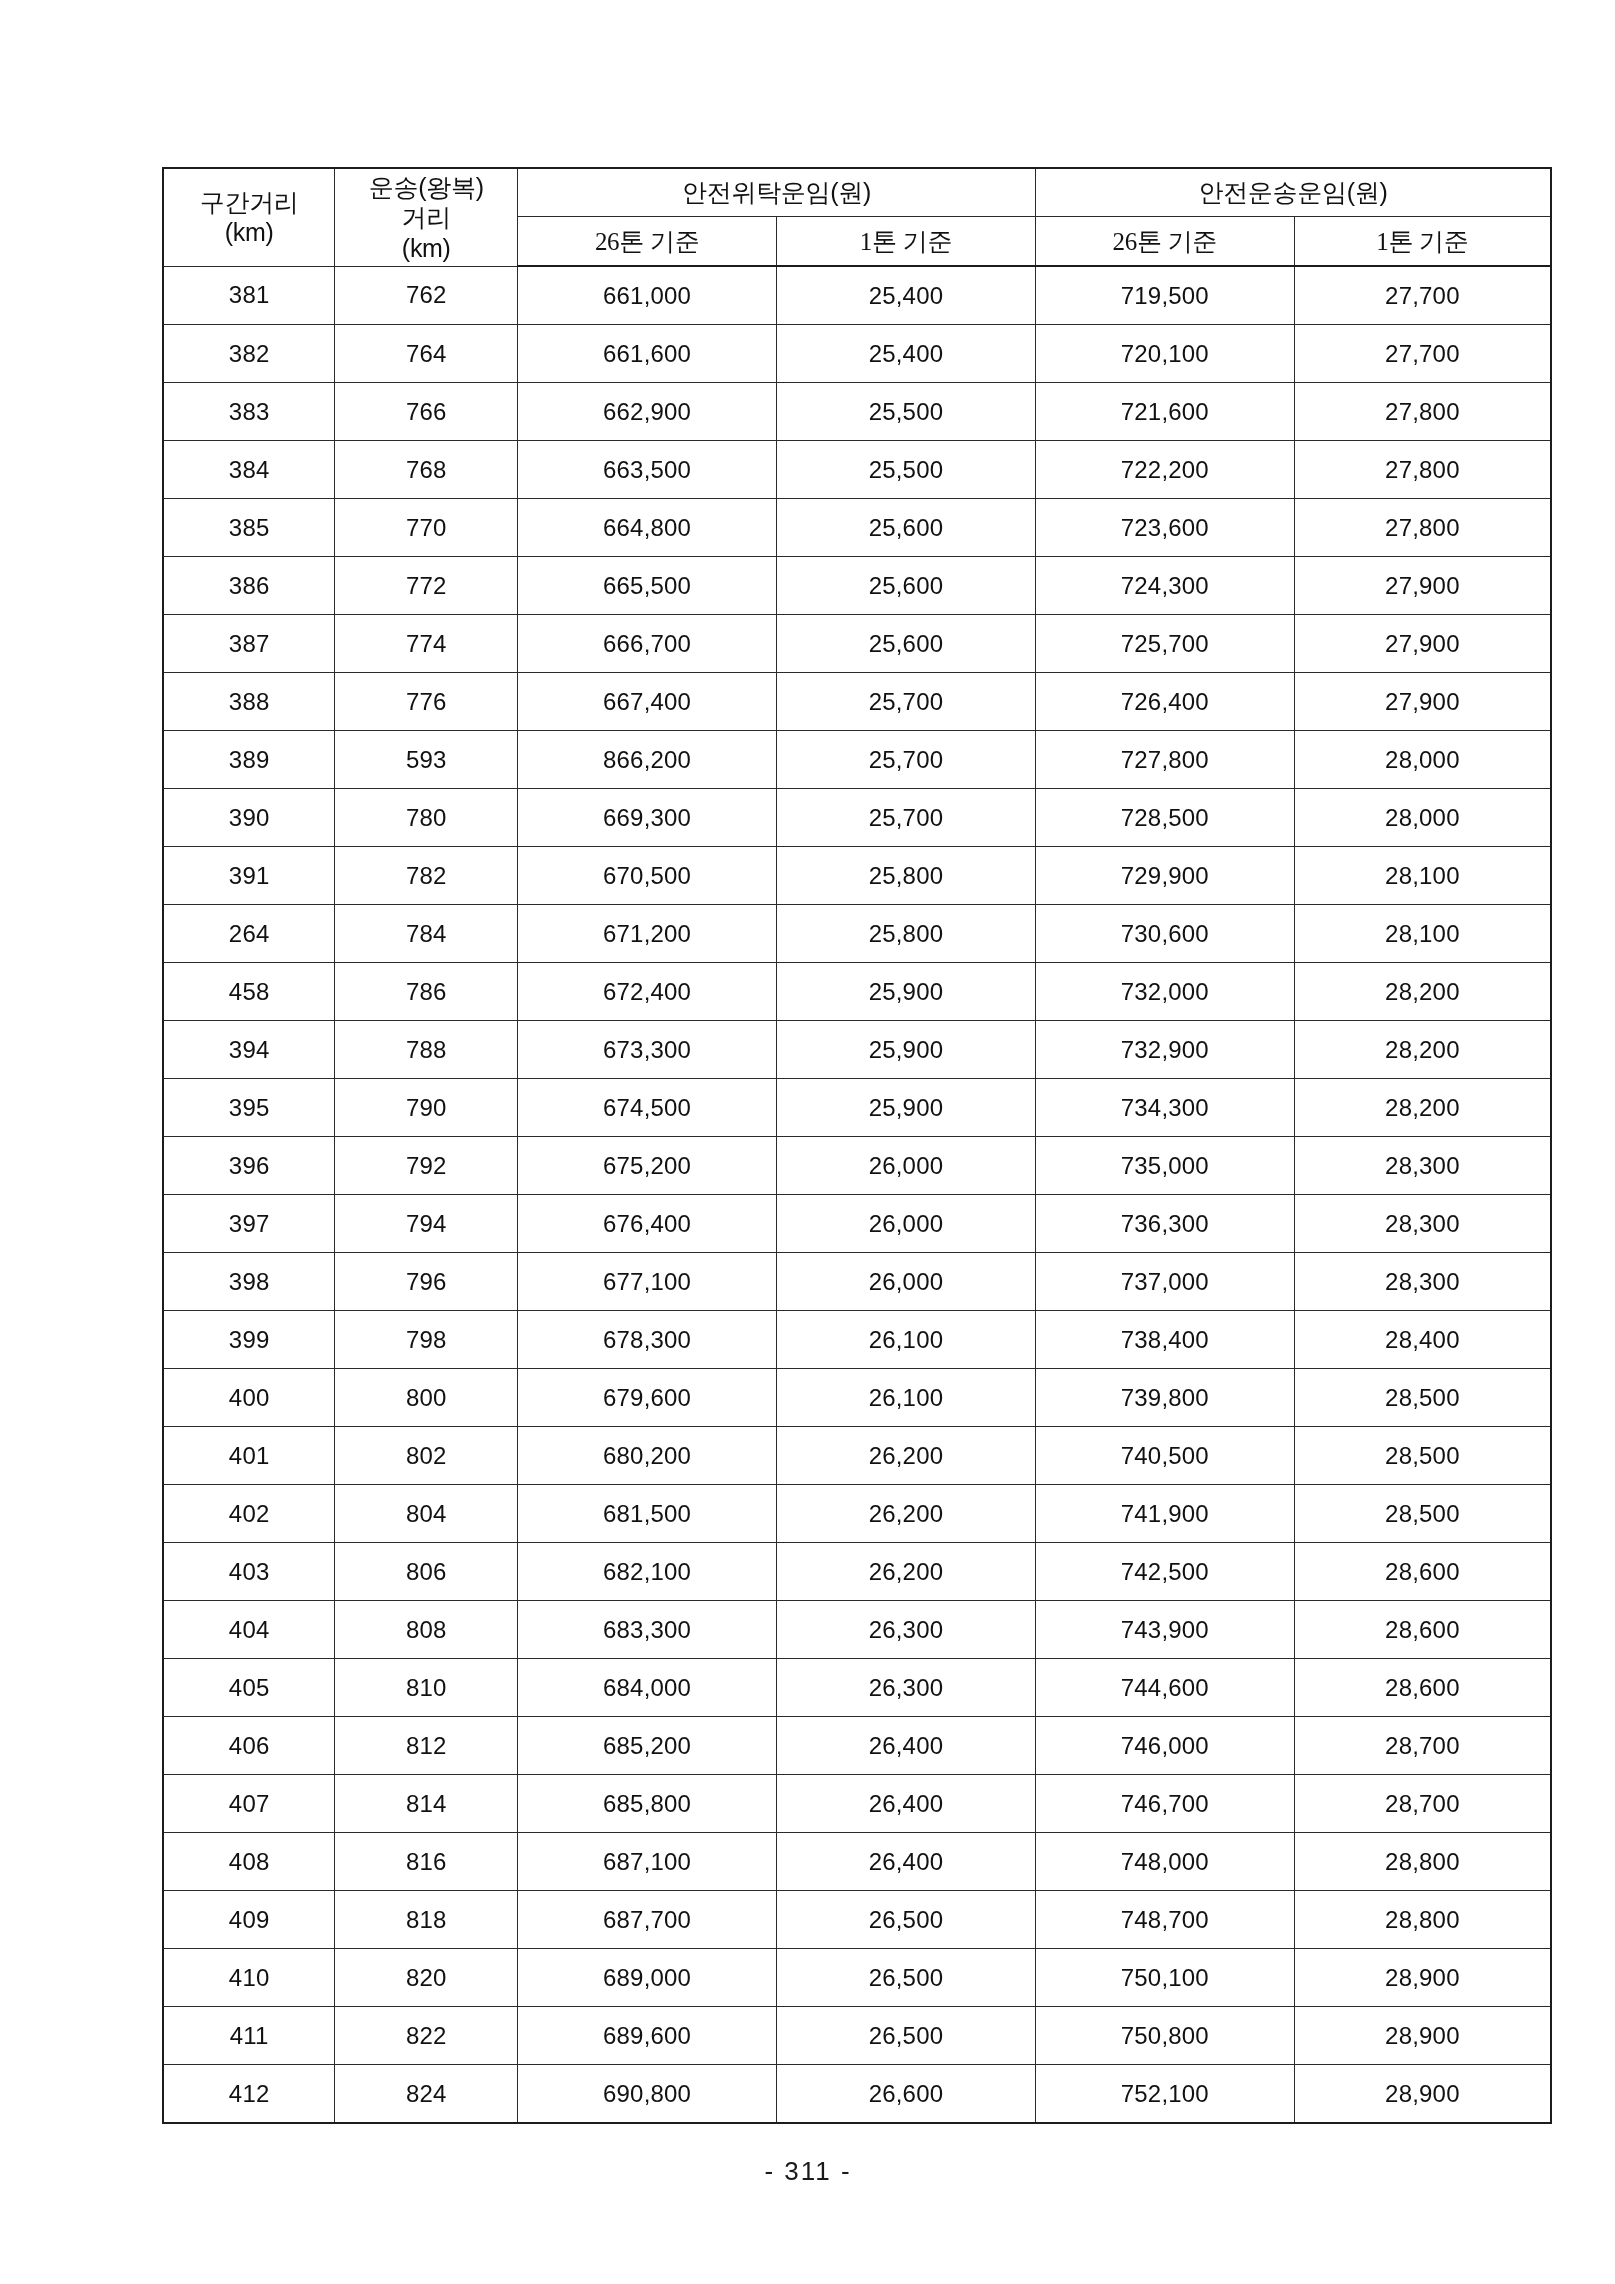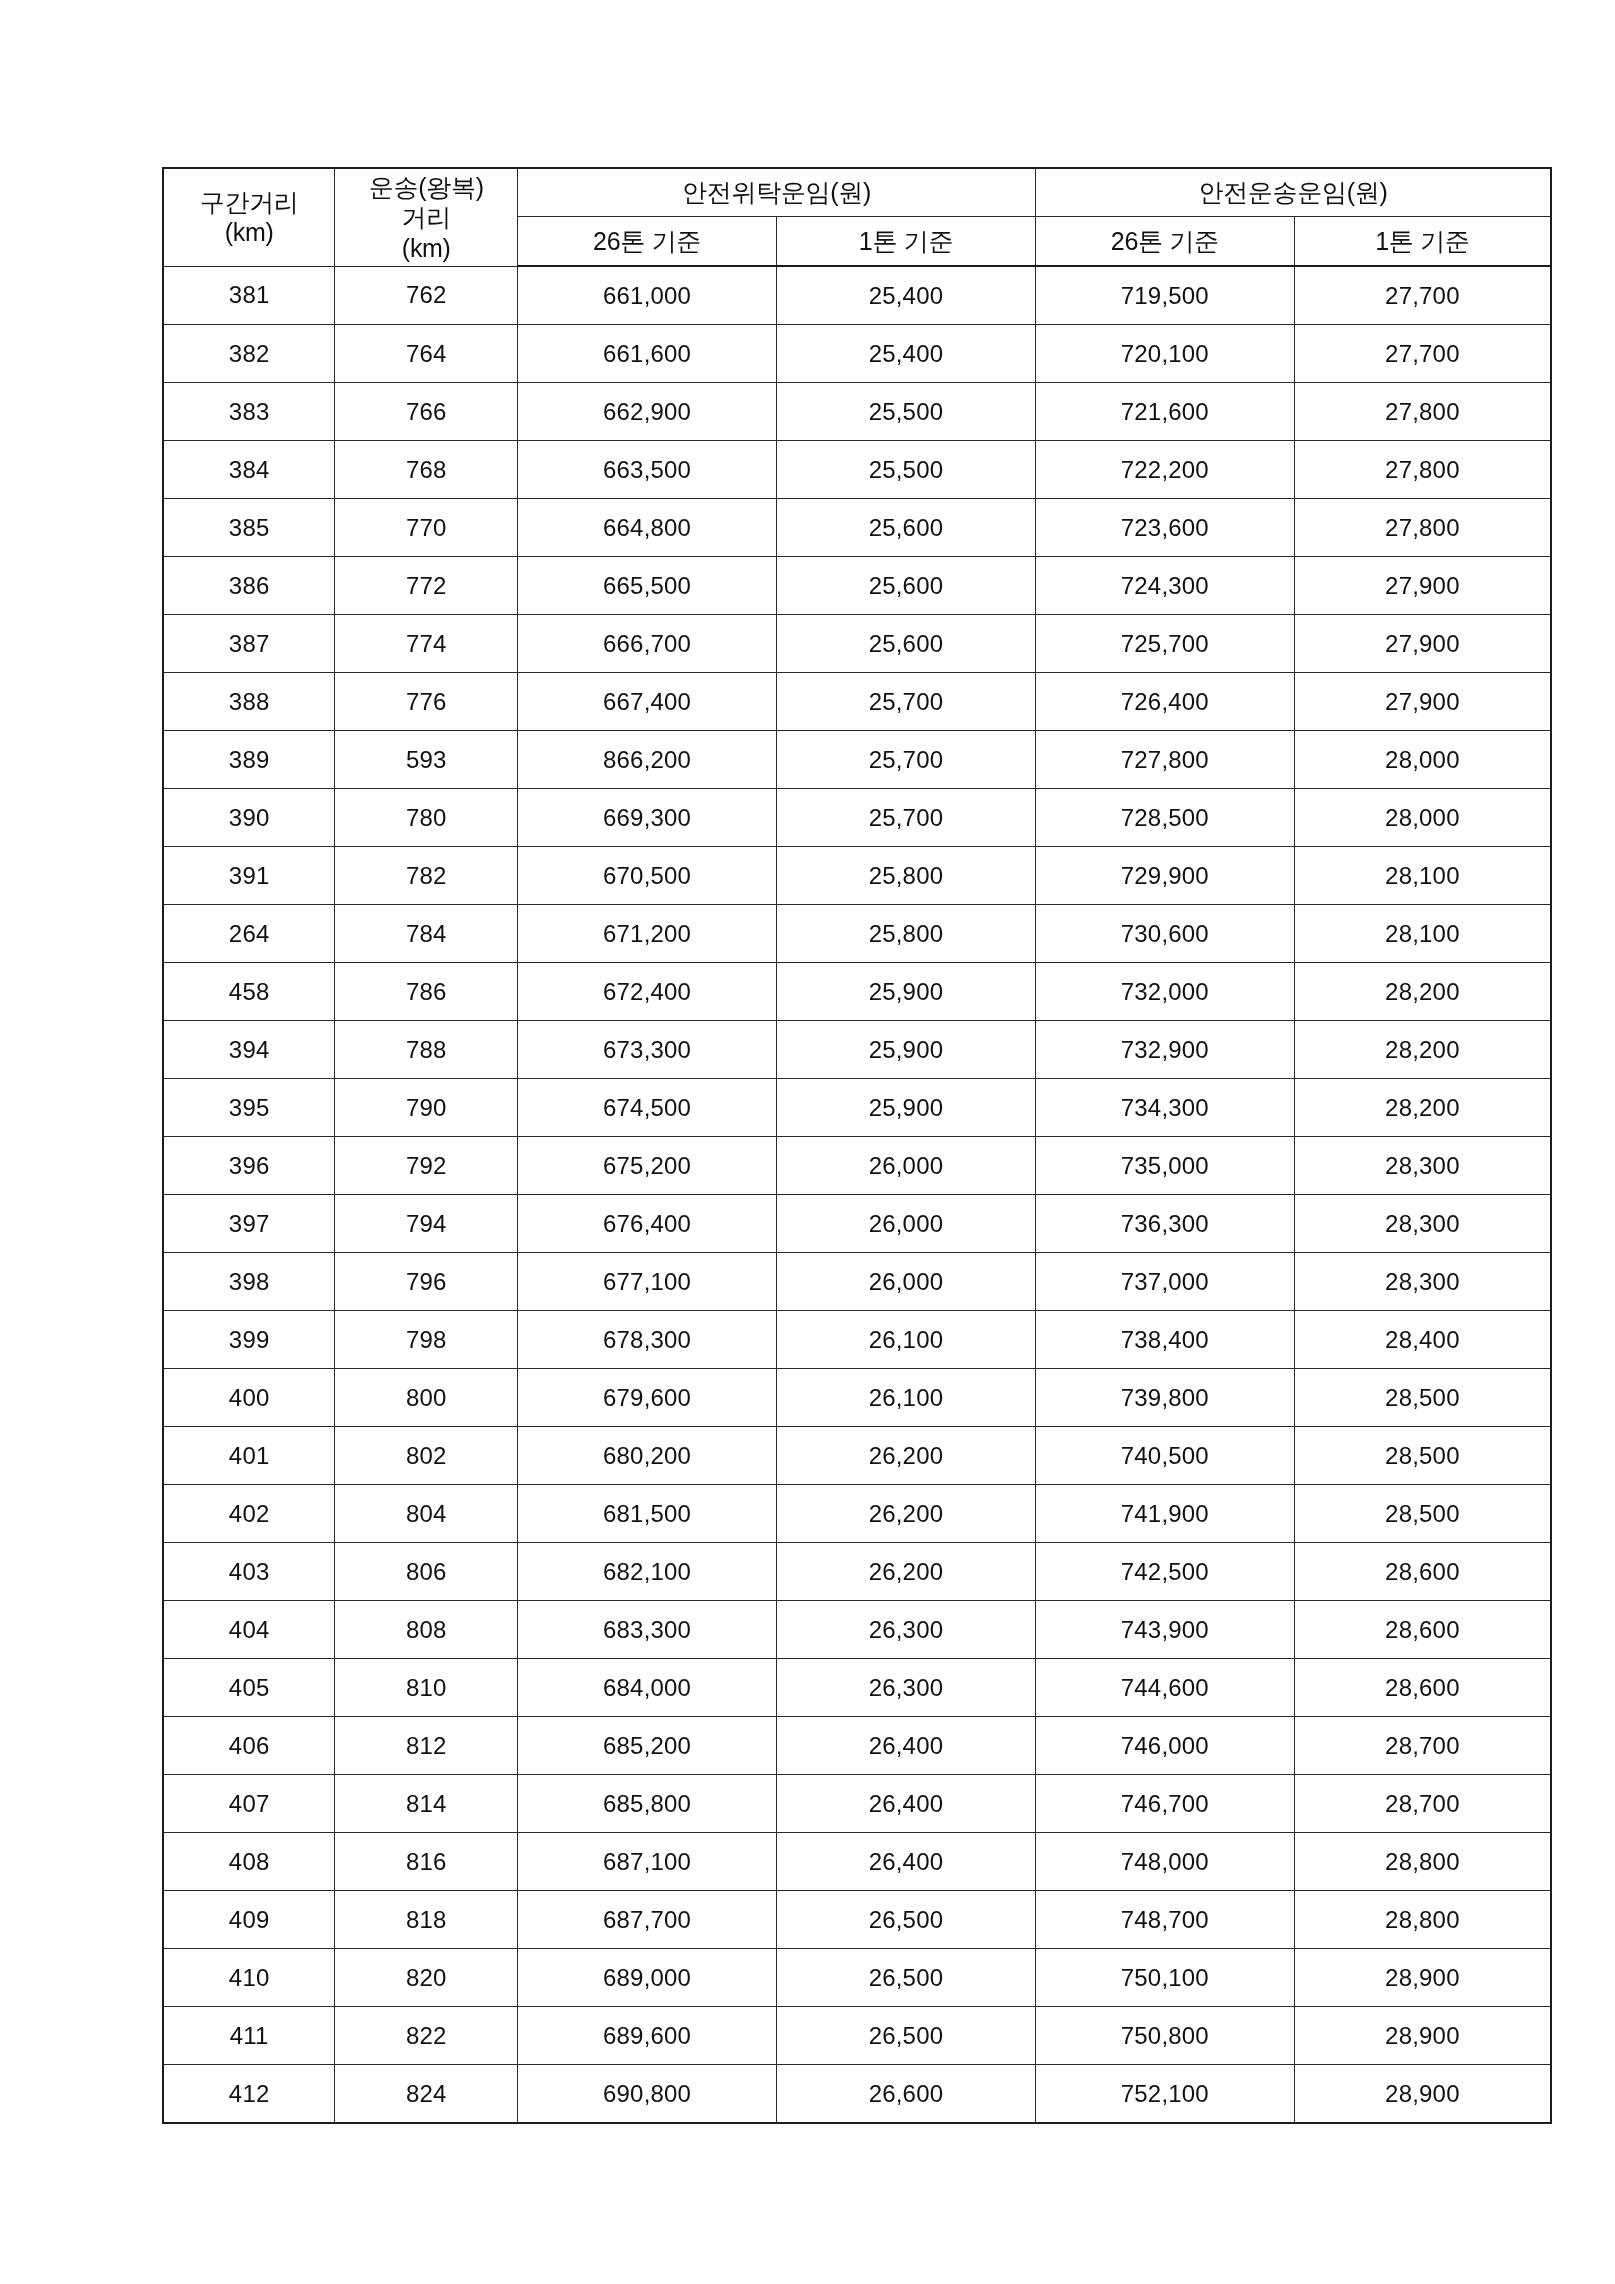--- a/index.html
+++ b/index.html
@@ -74,21 +74,21 @@
     line-height: 1.22;
     letter-spacing: -0.3px;
   }
   .hdr-sub {
     height: 48px;
     font-size: 25px;
     letter-spacing: -0.3px;
   }
   .hdr-line { display: block; }
 
-  thead tr:last-child th { border-bottom: 2px solid #1c1c1c; }
+  thead tr:last-child th { border-bottom: 2px solid #1c1c1c; font-family: Liberation Serif, serif; }
 
   
   tbody td {
     height: 57px;
     font-size: 24px;
     letter-spacing: 0.2px;
   }
   td.num-black { color: #141414; }
   td.num-red { color: #e01b1b; }
 
@@ -393,15 +393,16 @@
             <td class="num-black">824</td>
             <td class="num-red">690,800</td>
             <td class="num-red">26,600</td>
             <td class="num-red">752,100</td>
             <td class="num-red">28,900</td>
           </tr>
         </tbody>
     </table>
   </div>
 
+  <div class="page-number">- 311 -</div>
 
 </div>
 
 
 </body></html>

